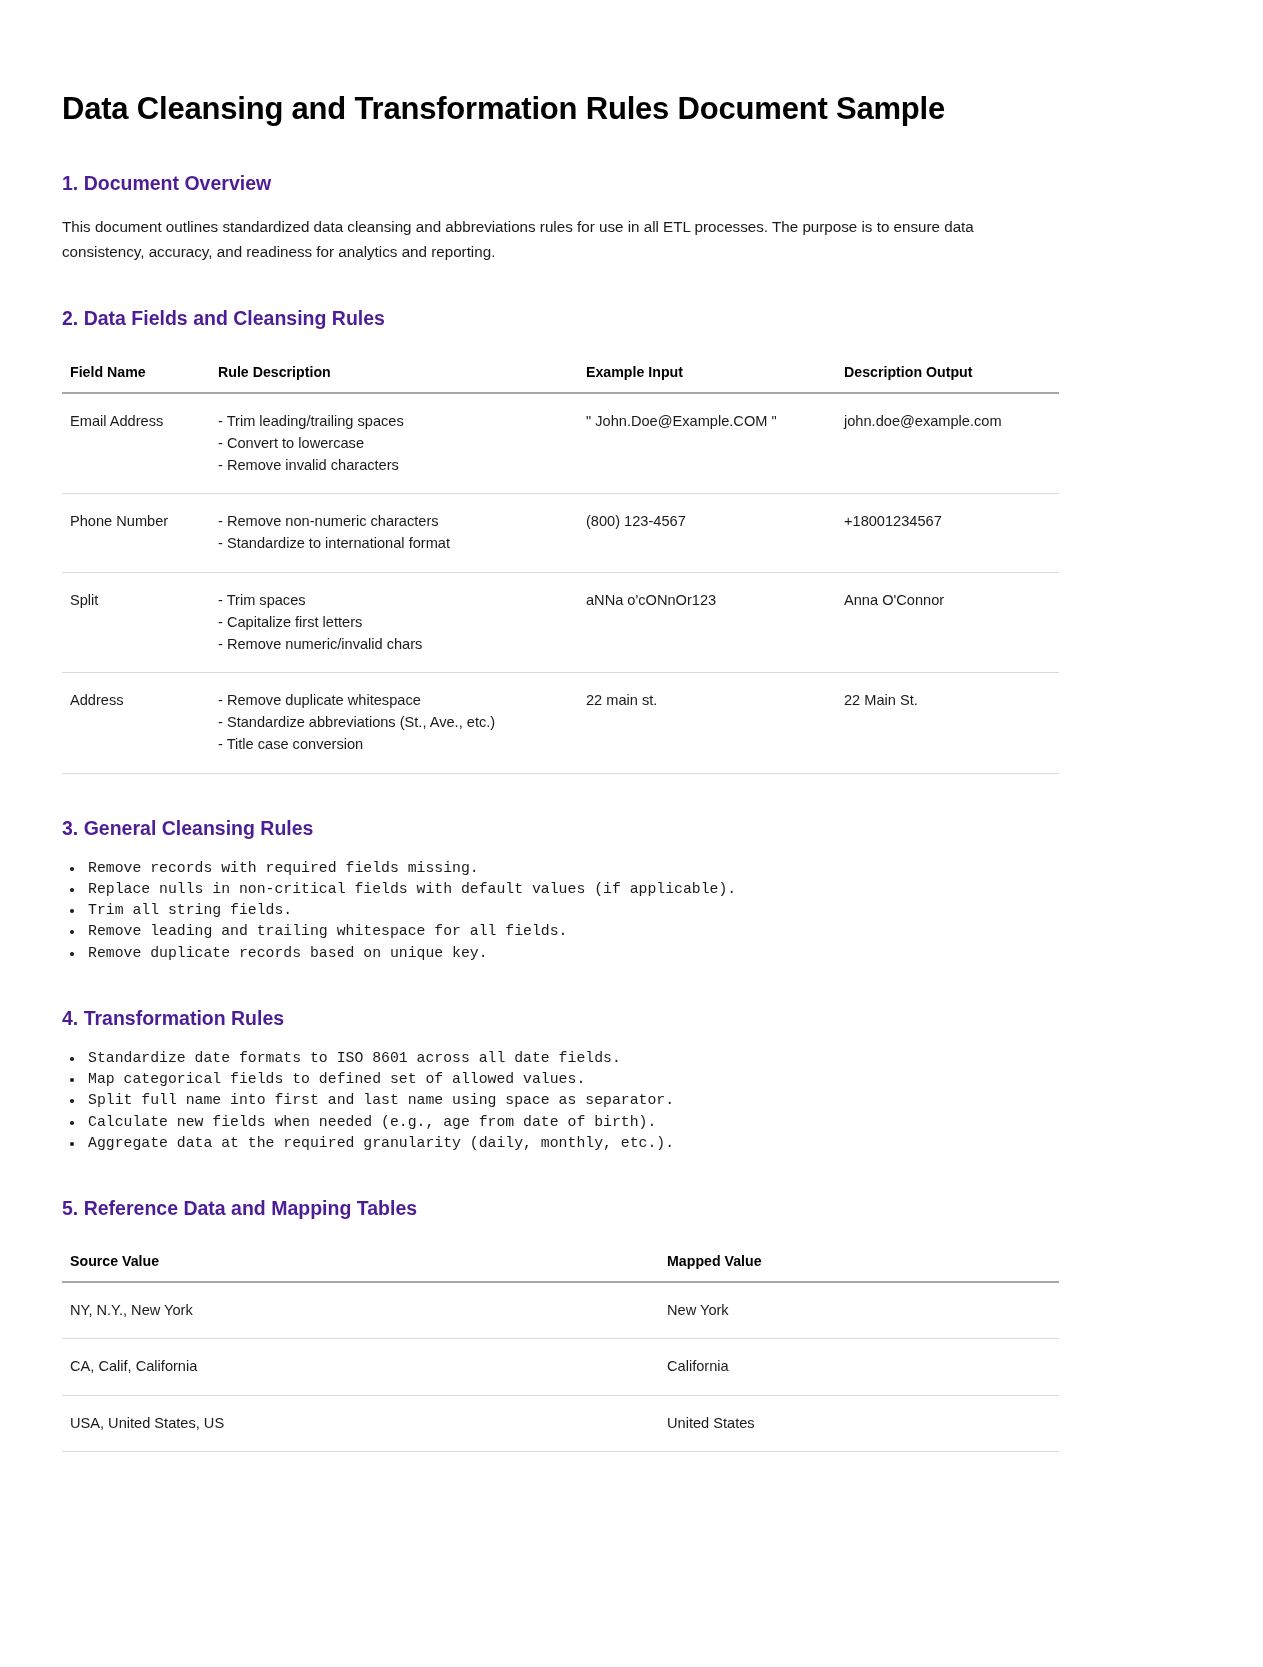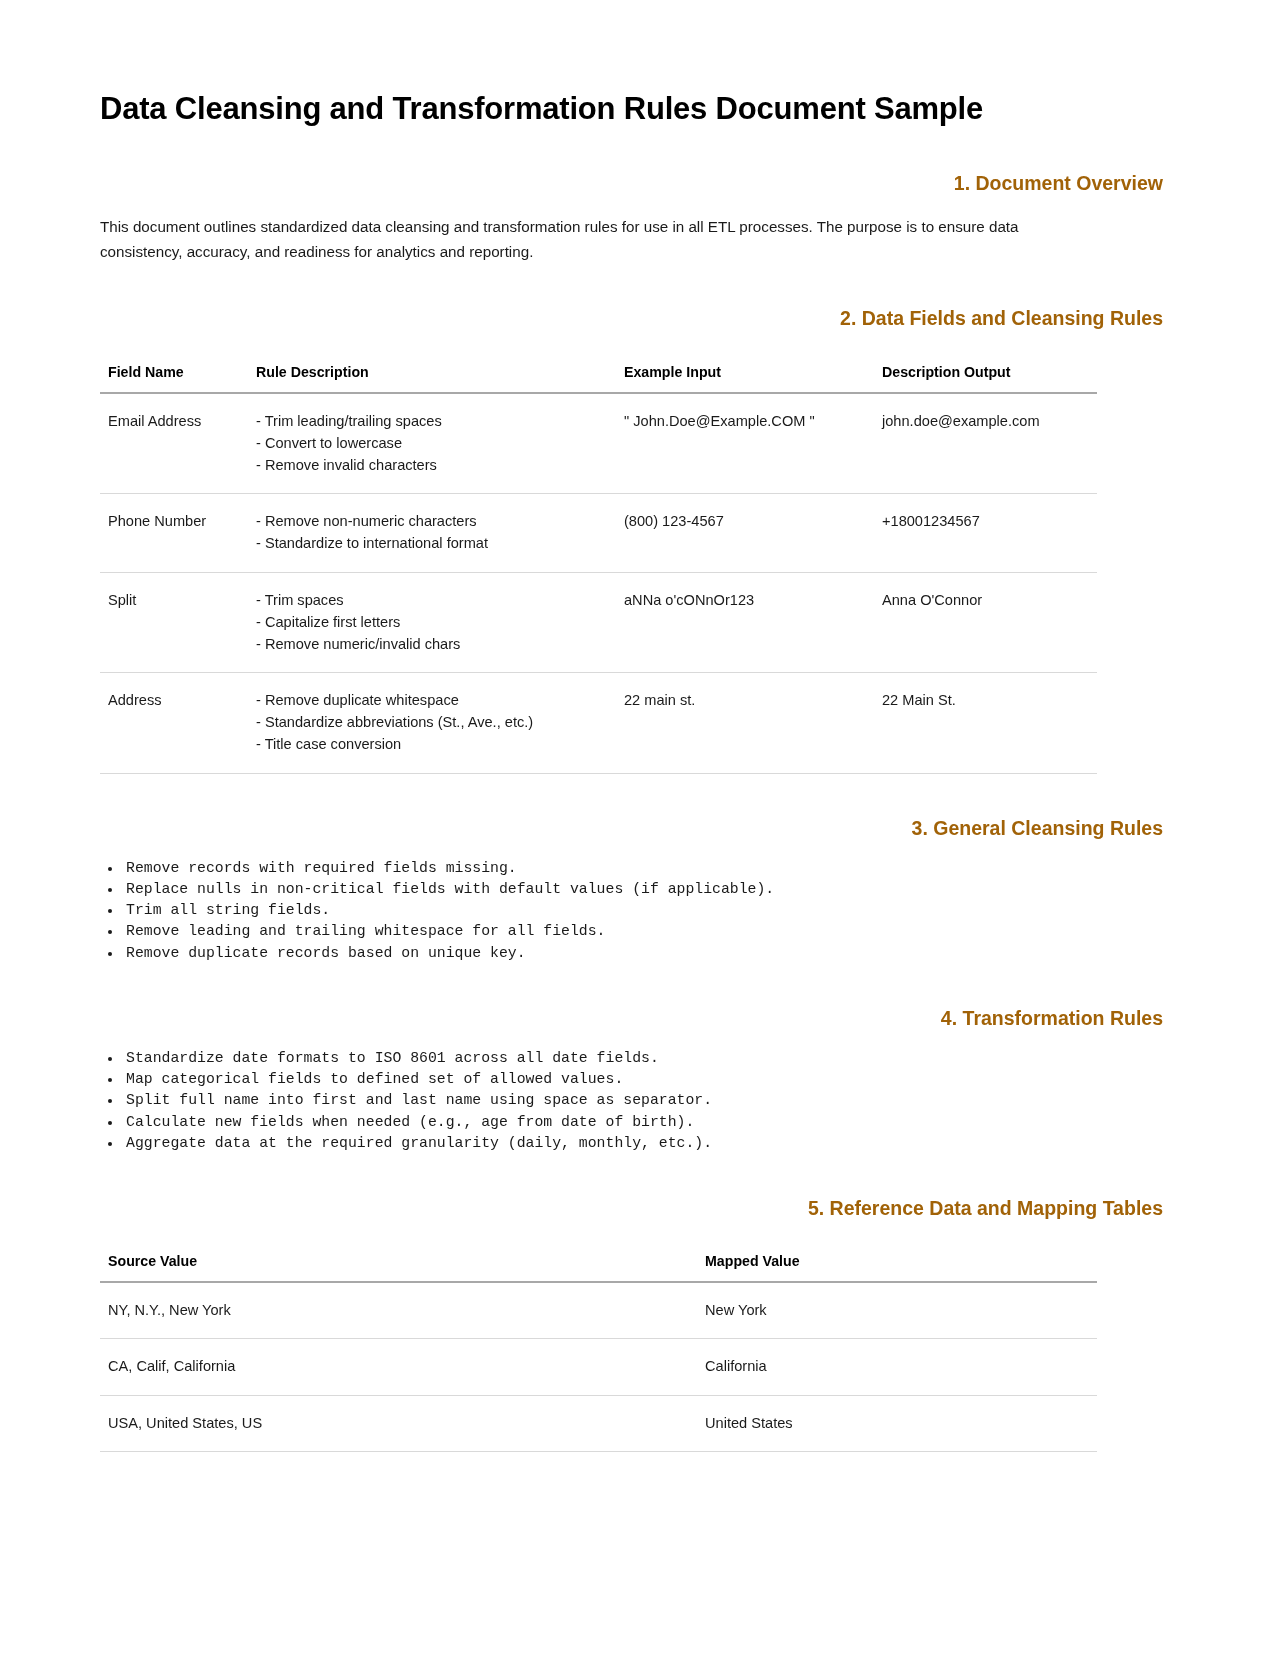--- a/index.html
+++ b/index.html
@@ -12,37 +12,36 @@
     height: 1667px;
     font-family: "Liberation Sans", sans-serif;
     color: #000000;
     -webkit-font-smoothing: antialiased;
   }
   .page {
     position: relative;
     width: 1263px;
     height: 1667px;
     box-sizing: border-box;
-    padding: 72px 100px 0 100px;
+    padding: 72px 100px 0 62px;
   }
   h1.doc-title {
     font-size: 31px;
     font-weight: bold;
     letter-spacing: -0.2px;
     margin: 18px 0 0 0;
     line-height: 1.25;
     color: #000;
   }
   h2.section-title {
     font-size: 19.5px;
     font-weight: bold;
     margin: 42px 0 0 0;
     line-height: 1.3;
-    color: #a16207;
-    text-align: right;
+    color: #4c1d95;
   }
   p.body-text {
     font-size: 15.2px;
     line-height: 1.62;
     margin: 19px 0 0 0;
     max-width: 920px;
     color: #1a1a1a;
   }
   
   table.doc-table {
@@ -100,21 +99,21 @@
   ul.bullets li::marker { font-size: 13px; }
 </style>
 </head>
 <body>
 
 <div class="page">
 
   <h1 class="doc-title">Data Cleansing and Transformation Rules Document Sample</h1>
 
   <h2 class="section-title">1. Document Overview</h2>
-  <p class="body-text">This document outlines standardized data cleansing and transformation rules for use in all ETL processes. The purpose is to ensure data consistency, accuracy, and readiness for analytics and reporting.</p>
+  <p class="body-text">This document outlines standardized data cleansing and abbreviations rules for use in all ETL processes. The purpose is to ensure data consistency, accuracy, and readiness for analytics and reporting.</p>
 
   <h2 class="section-title">2. Data Fields and Cleansing Rules</h2>
   <table class="doc-table fields-table">
     <colgroup>
         <col class="c1">
         <col class="c2">
         <col class="c3">
         <col class="c4">
       </colgroup>
     <thead>

